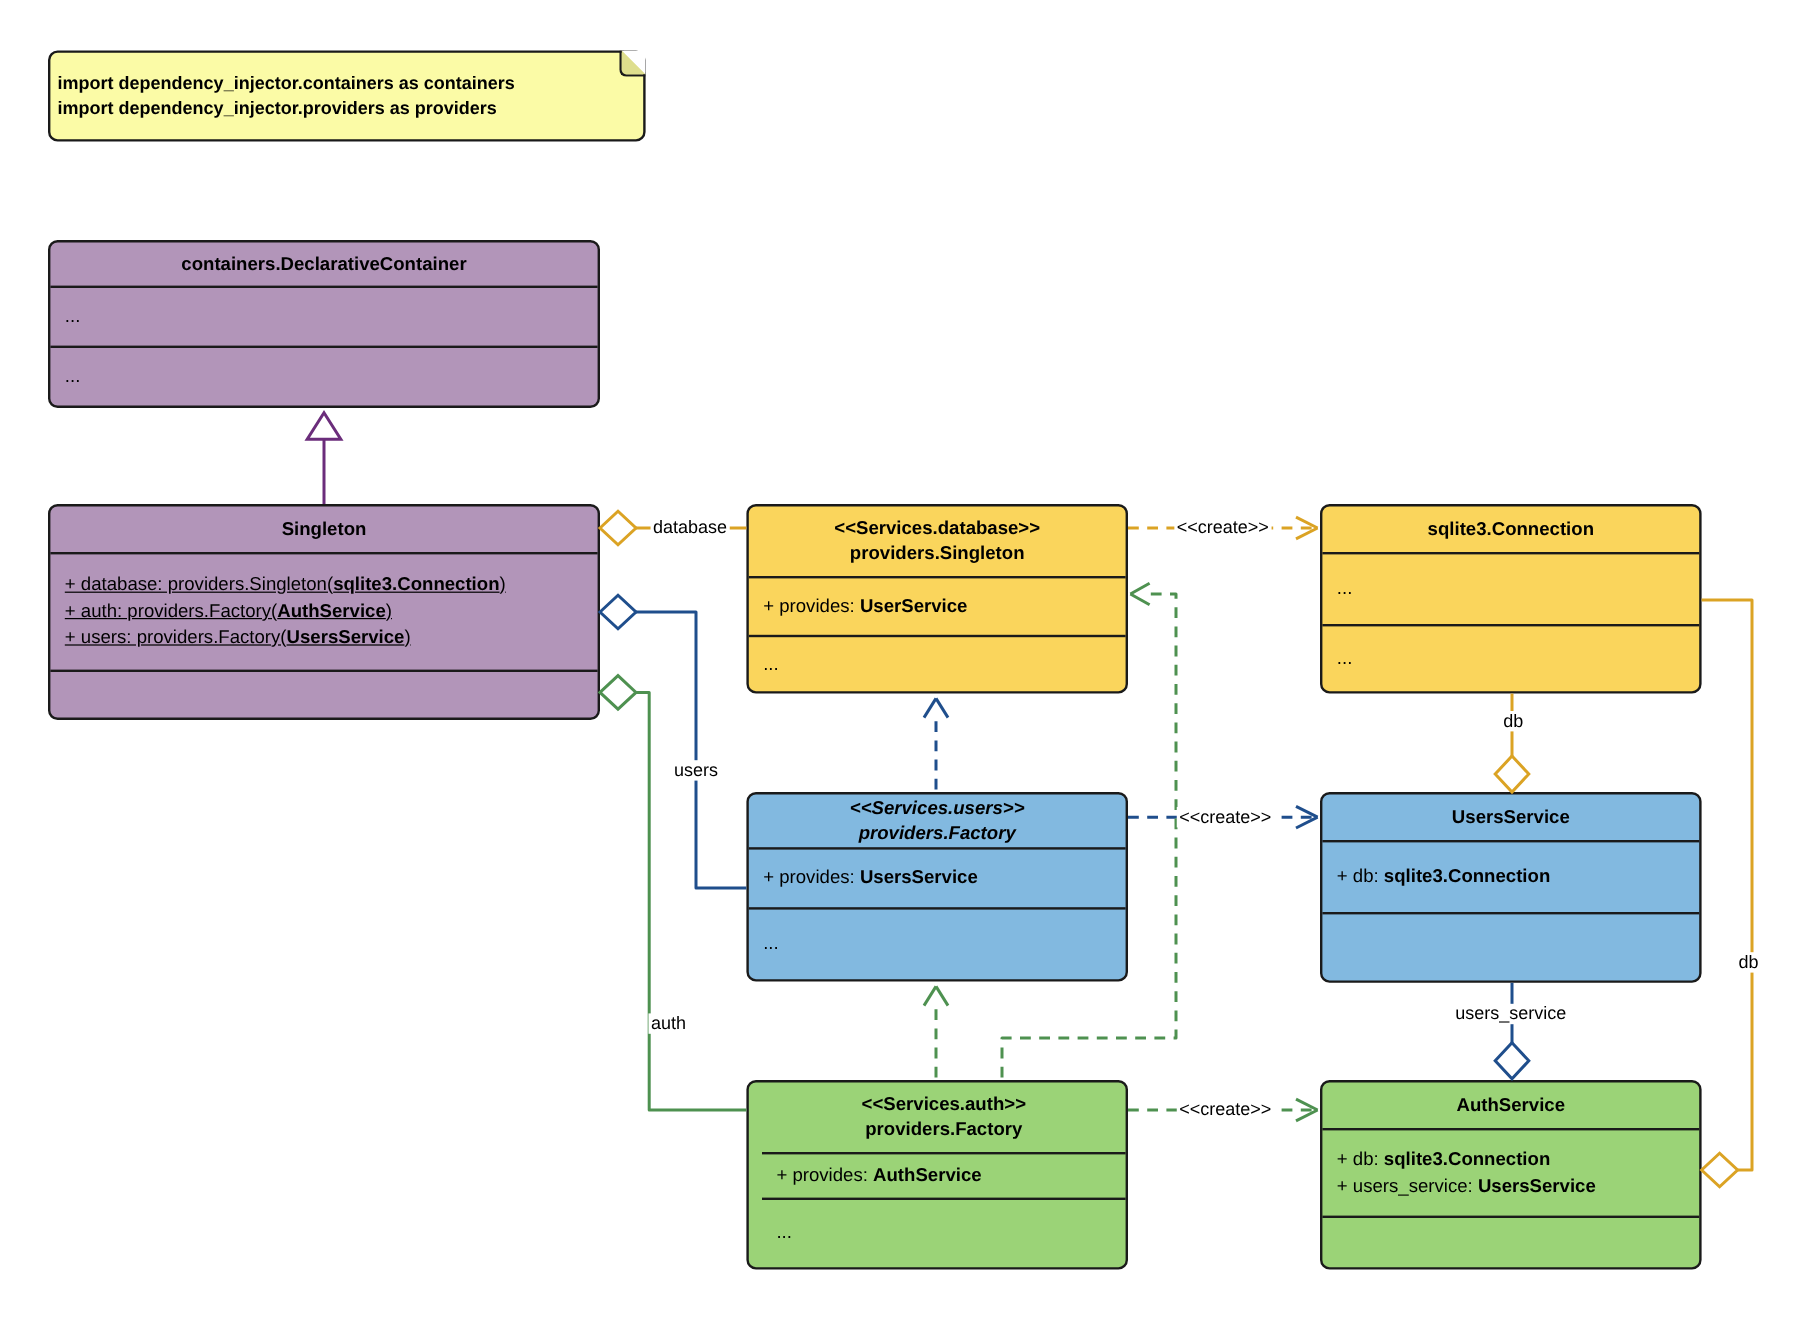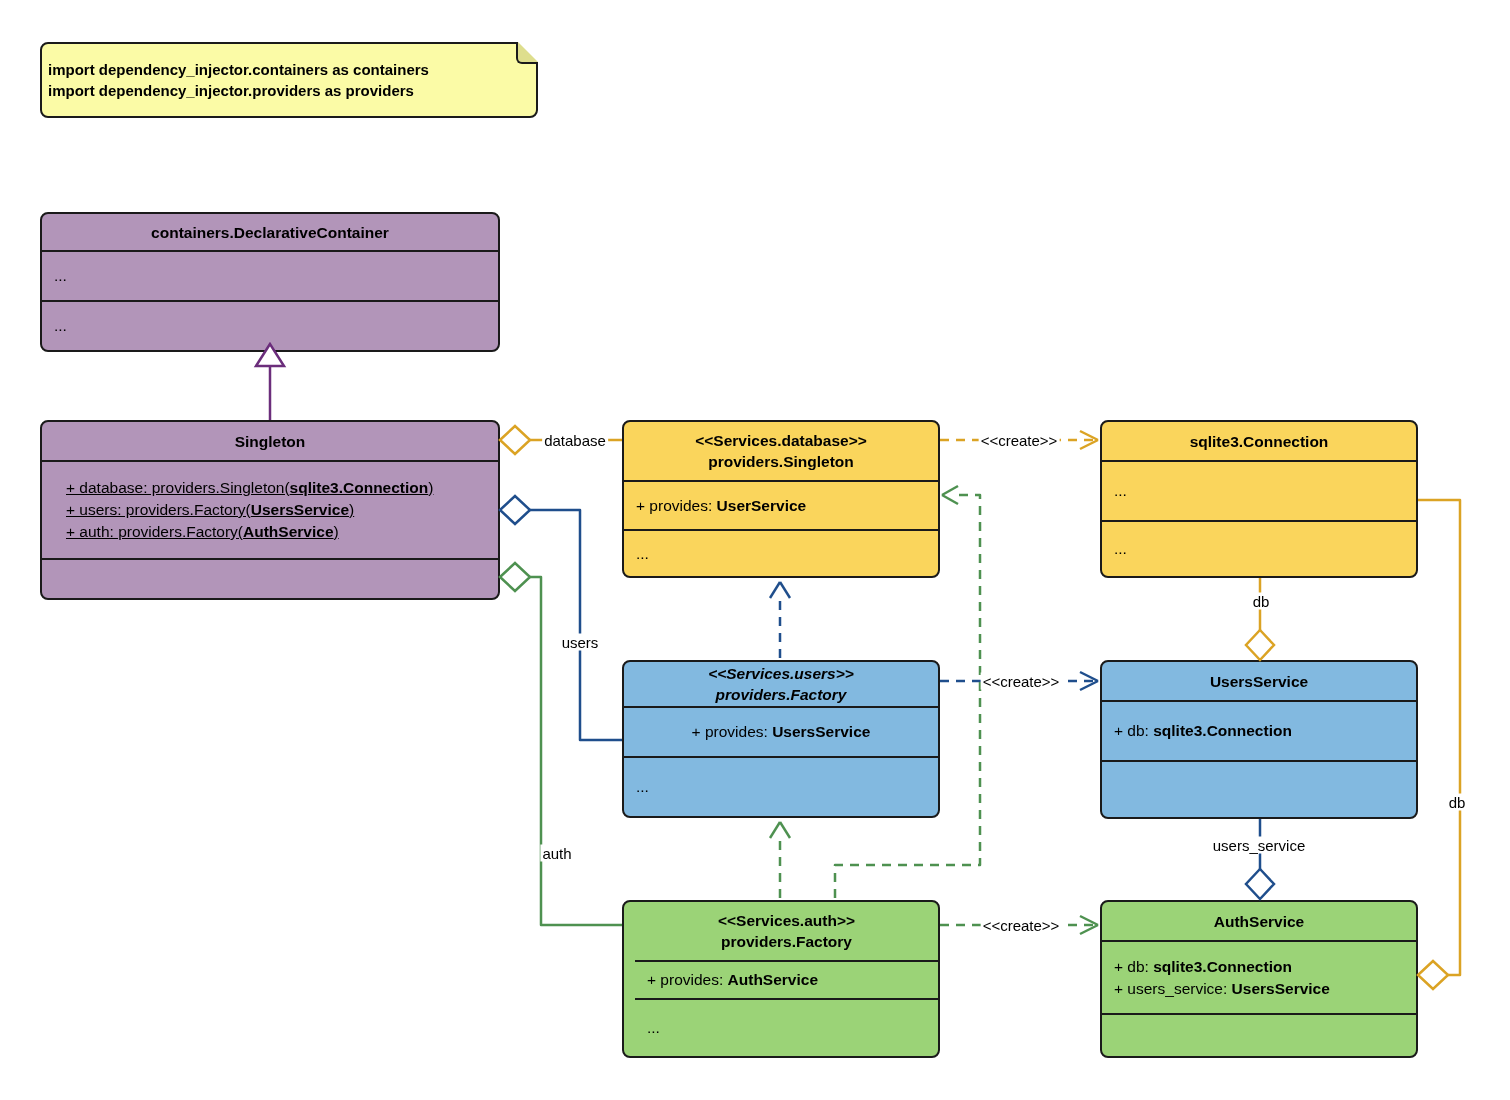--- a/index.html
+++ b/index.html
@@ -38,21 +38,21 @@
     display:flex; flex-direction:column; justify-content:center; align-items:center;
     font-weight:bold; font-size:15.5px; line-height:21px; flex:0 0 auto;
   }
   .comp {
     border-top:2px solid #1A1A1A; box-sizing:border-box;
     display:flex; flex-direction:column; justify-content:center;
     padding:0 12px; line-height:22px; font-size:15.5px;
   }
   .comp.fill { flex:1 1 auto; }
   .attr-row { white-space:nowrap; }
-  .attr-row.static { text-decoration:underline;margin-left:12px; }
+  .attr-row.static { text-decoration:underline; }
 
   
   .wires { position:absolute; left:0; top:0; width:1510px; height:1100px; pointer-events:none; }
 
   
   .edge-label {
     position:absolute; transform:translate(-50%,-50%);
     background:#ffffff; padding:0 2px; font-size:15px; white-space:nowrap; color:#000;
   }
 </style>
@@ -60,36 +60,36 @@
 <body>
 
 <div class="canvas">
 
   <div class="note">
     <div class="note-fold"></div>
     <div>import dependency_injector.containers as containers</div>
     <div>import dependency_injector.providers as providers</div>
   </div>
 
-  <div class="uml-class purple" style="left:40px; top:200px; width:460px; height:140px;margin-top:12px;">
+  <div class="uml-class purple" style="left:40px; top:200px; width:460px; height:140px;">
     <div class="uml-title" style="height:36px;">containers.DeclarativeContainer</div>
     <div class="comp" style="height:50px;">
       <div class="attr-row">...</div>
     </div>
     <div class="comp fill">
       <div class="attr-row">...</div>
     </div>
   </div>
 
   <div class="uml-class purple" style="left:40px; top:420px; width:460px; height:180px;">
     <div class="uml-title" style="height:38px;">Singleton</div>
     <div class="comp" style="height:98px;">
       <div class="attr-row static"><span>+ database: providers.Singleton(</span><b>sqlite3.Connection</b><span>)</span></div>
+      <div class="attr-row static"><span>+ auth: providers.Factory(</span><b>AuthService</b><span>)</span></div>
       <div class="attr-row static"><span>+ users: providers.Factory(</span><b>UsersService</b><span>)</span></div>
-      <div class="attr-row static"><span>+ auth: providers.Factory(</span><b>AuthService</b><span>)</span></div>
     </div>
     <div class="comp fill"></div>
   </div>
 
   <div class="uml-class yellow" style="left:622px; top:420px; width:318px; height:158px;">
     <div class="uml-title" style="height:58px;">
       <div>&lt;&lt;Services.database&gt;&gt;</div>
       <div>providers.Singleton</div>
     </div>
     <div class="comp" style="height:49px;">
@@ -108,21 +108,21 @@
     <div class="comp fill">
       <div class="attr-row">...</div>
     </div>
   </div>
 
   <div class="uml-class blue" style="left:622px; top:660px; width:318px; height:158px;">
     <div class="uml-title" style="height:44px;font-style:italic;">
       <div>&lt;&lt;Services.users&gt;&gt;</div>
       <div>providers.Factory</div>
     </div>
-    <div class="comp" style="height:50px;text-align:center;">
+    <div class="comp" style="height:50px;">
       <div class="attr-row"><span>+ provides: </span><b>UsersService</b></div>
     </div>
     <div class="comp fill">
       <div class="attr-row">...</div>
     </div>
   </div>
 
   <div class="uml-class blue" style="left:1100px; top:660px; width:318px; height:159px;">
     <div class="uml-title" style="height:38px;">UsersService</div>
     <div class="comp" style="height:60px;">

